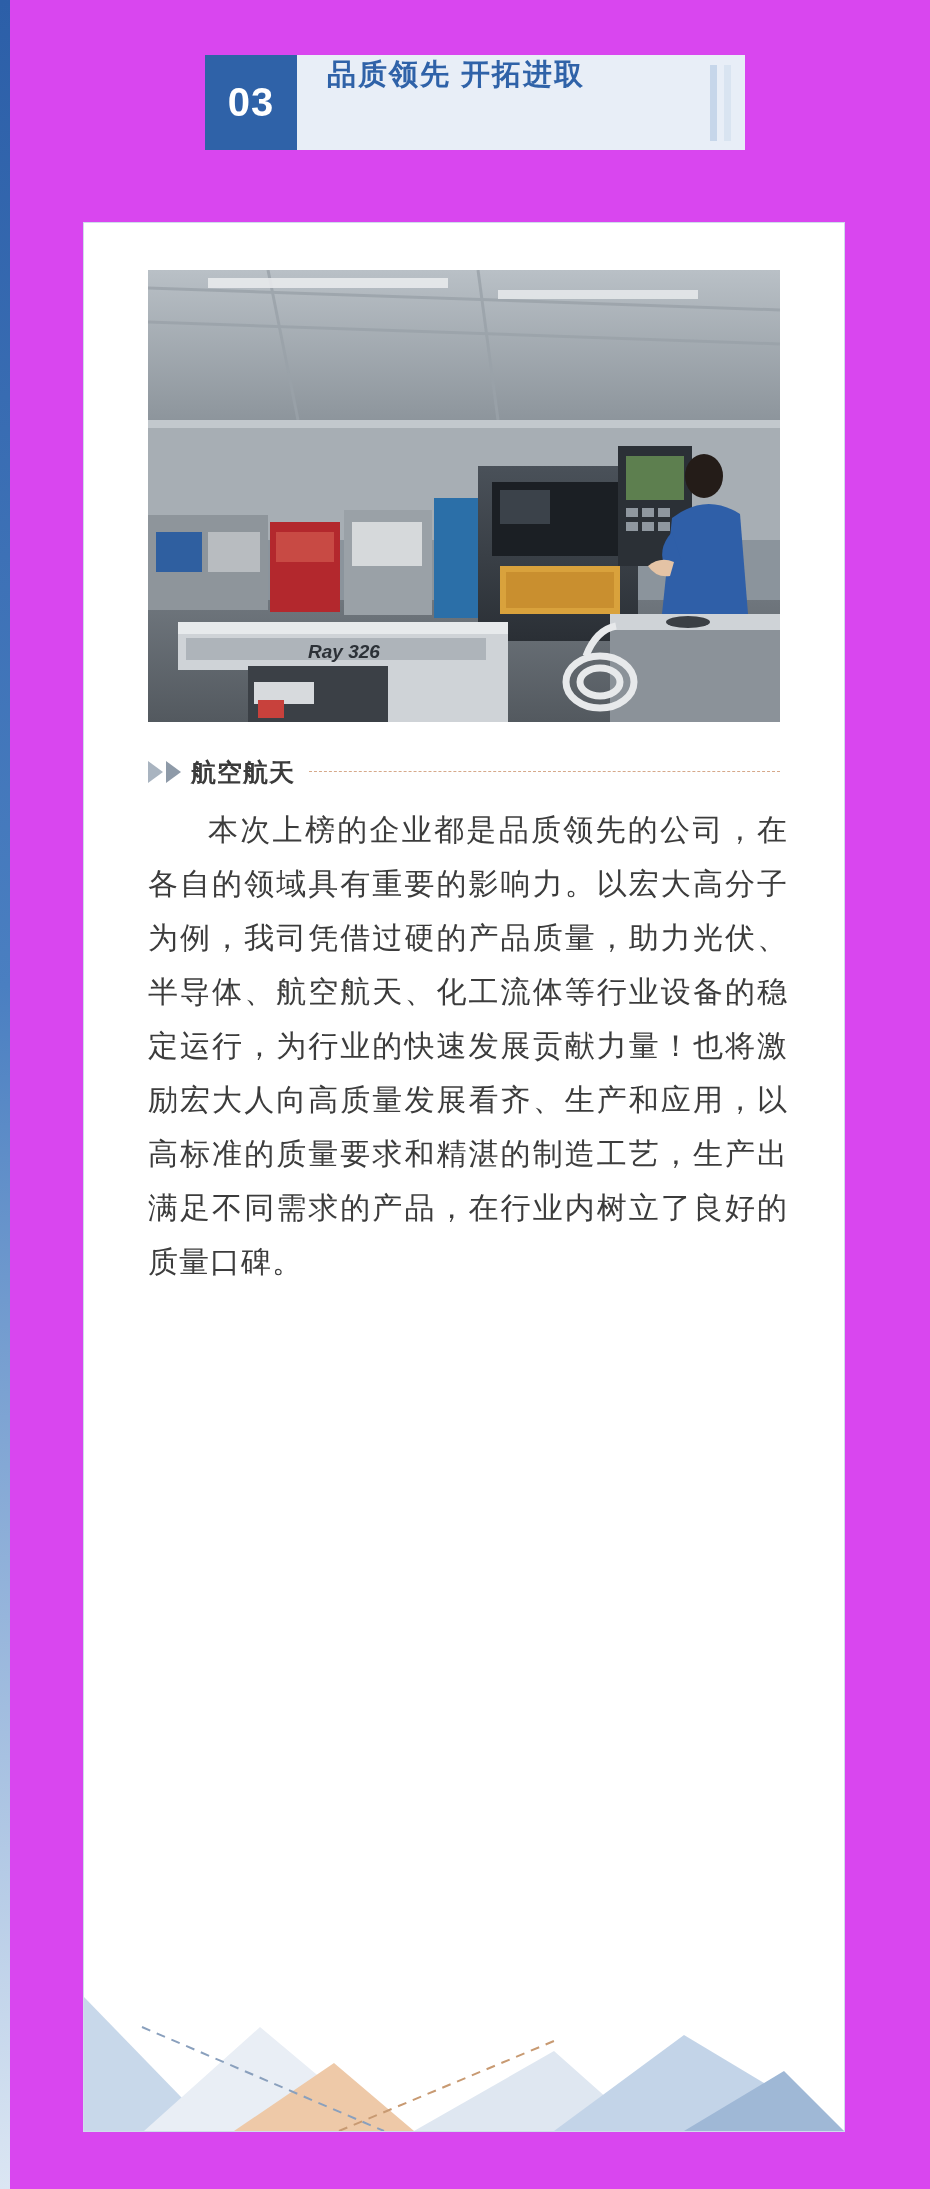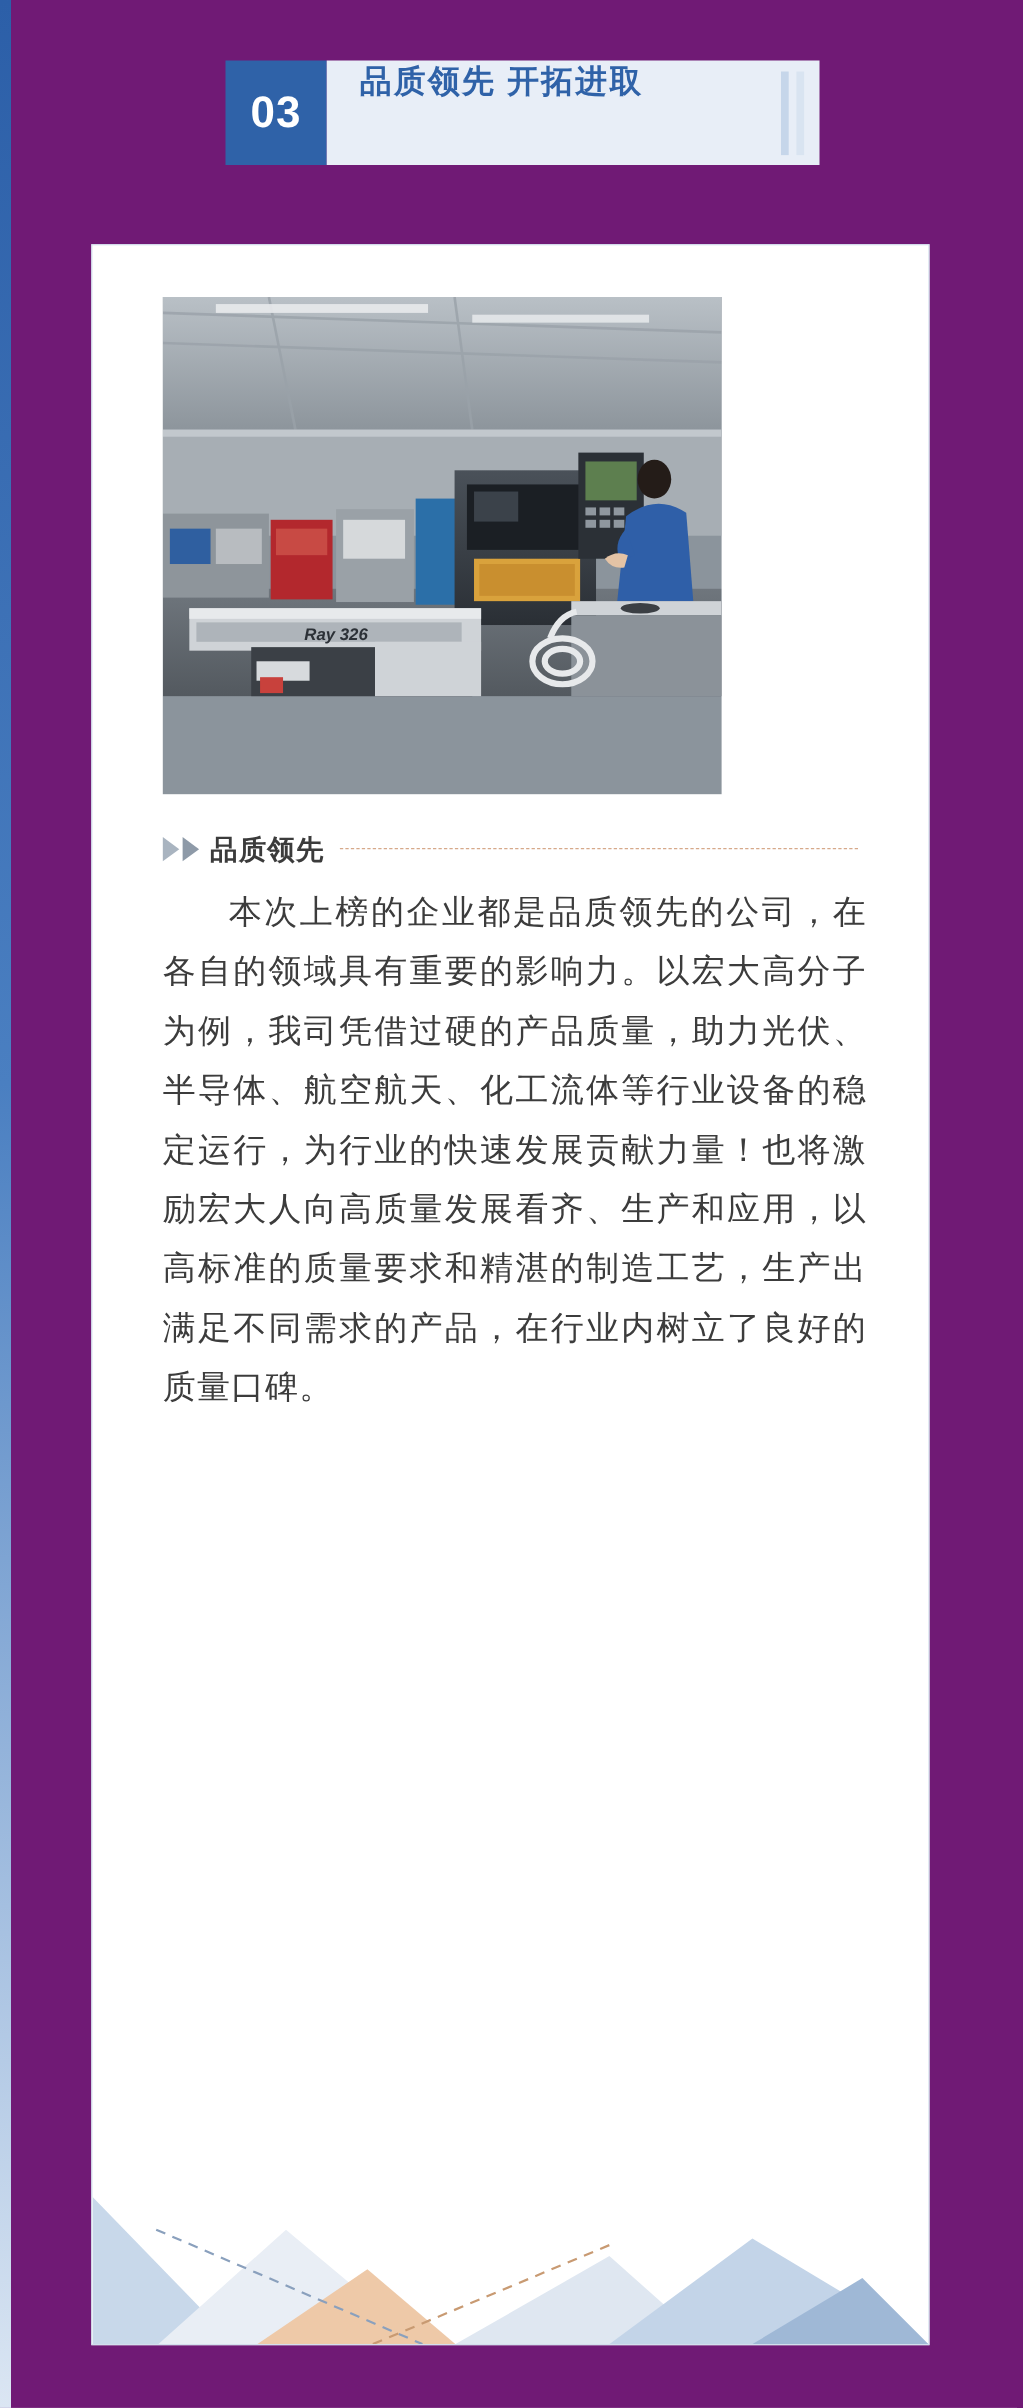--- a/index.html
+++ b/index.html
@@ -13,21 +13,21 @@
     font-family: "Liberation Sans", sans-serif;
     overflow: hidden;
     position: relative;
   }
 
   
   .page {
     position: relative;
     width: 930px;
     height: 2189px;
-    background: #701a75;
+    background: #d946ef;
     box-sizing: border-box;
     padding-left: 28px;
   }
 
   
   .left-rail {
     position: absolute;
     left: 0;
     top: 0;
     width: 10px;
@@ -98,21 +98,21 @@
     border: 1px solid #cfdcec;
     background: #ffffff;
     box-sizing: border-box;
     overflow: hidden;
   }
 
   .photo-wrap {
     position: absolute;
     left: 64px;
     top: 47px;
-    width: 508px;
+    width: 632px;
     height: 452px;
     overflow: hidden;
     background: #8b949c;
   }
   .photo {
     position: absolute;
     inset: 0;
   }
 
   
@@ -278,21 +278,21 @@
           <ellipse cx="452" cy="412" rx="34" ry="26"></ellipse>
           <ellipse cx="452" cy="412" rx="20" ry="14"></ellipse>
           <path d="M438 386 q10 -26 30 -30"></path>
         </g>
       </svg>
     </div>
 
     <div class="subtitle-row">
       <span class="tri"></span>
       <span class="tri t2"></span>
-      <span class="subtitle-text">品质领先</span>
+      <span class="subtitle-text">航空航天</span>
       <span class="subtitle-dash"></span>
     </div>
 
     <div class="body-text">
       <p>本次上榜的企业都是品质领先的公司，在各自的领域具有重要的影响力。以宏大高分子为例，我司凭借过硬的产品质量，助力光伏、半导体、航空航天、化工流体等行业设备的稳定运行，为行业的快速发展贡献力量！也将激励宏大人向高质量发展看齐、生产和应用，以高标准的质量要求和精湛的制造工艺，生产出满足不同需求的产品，在行业内树立了良好的质量口碑。</p>
     </div>
 
     <div class="deco">
       <svg viewBox="0 0 760 200" preserveAspectRatio="none" width="760" height="200">
         <polygon points="0,200 0,66 130,200" fill="#c8d8ea"></polygon>

